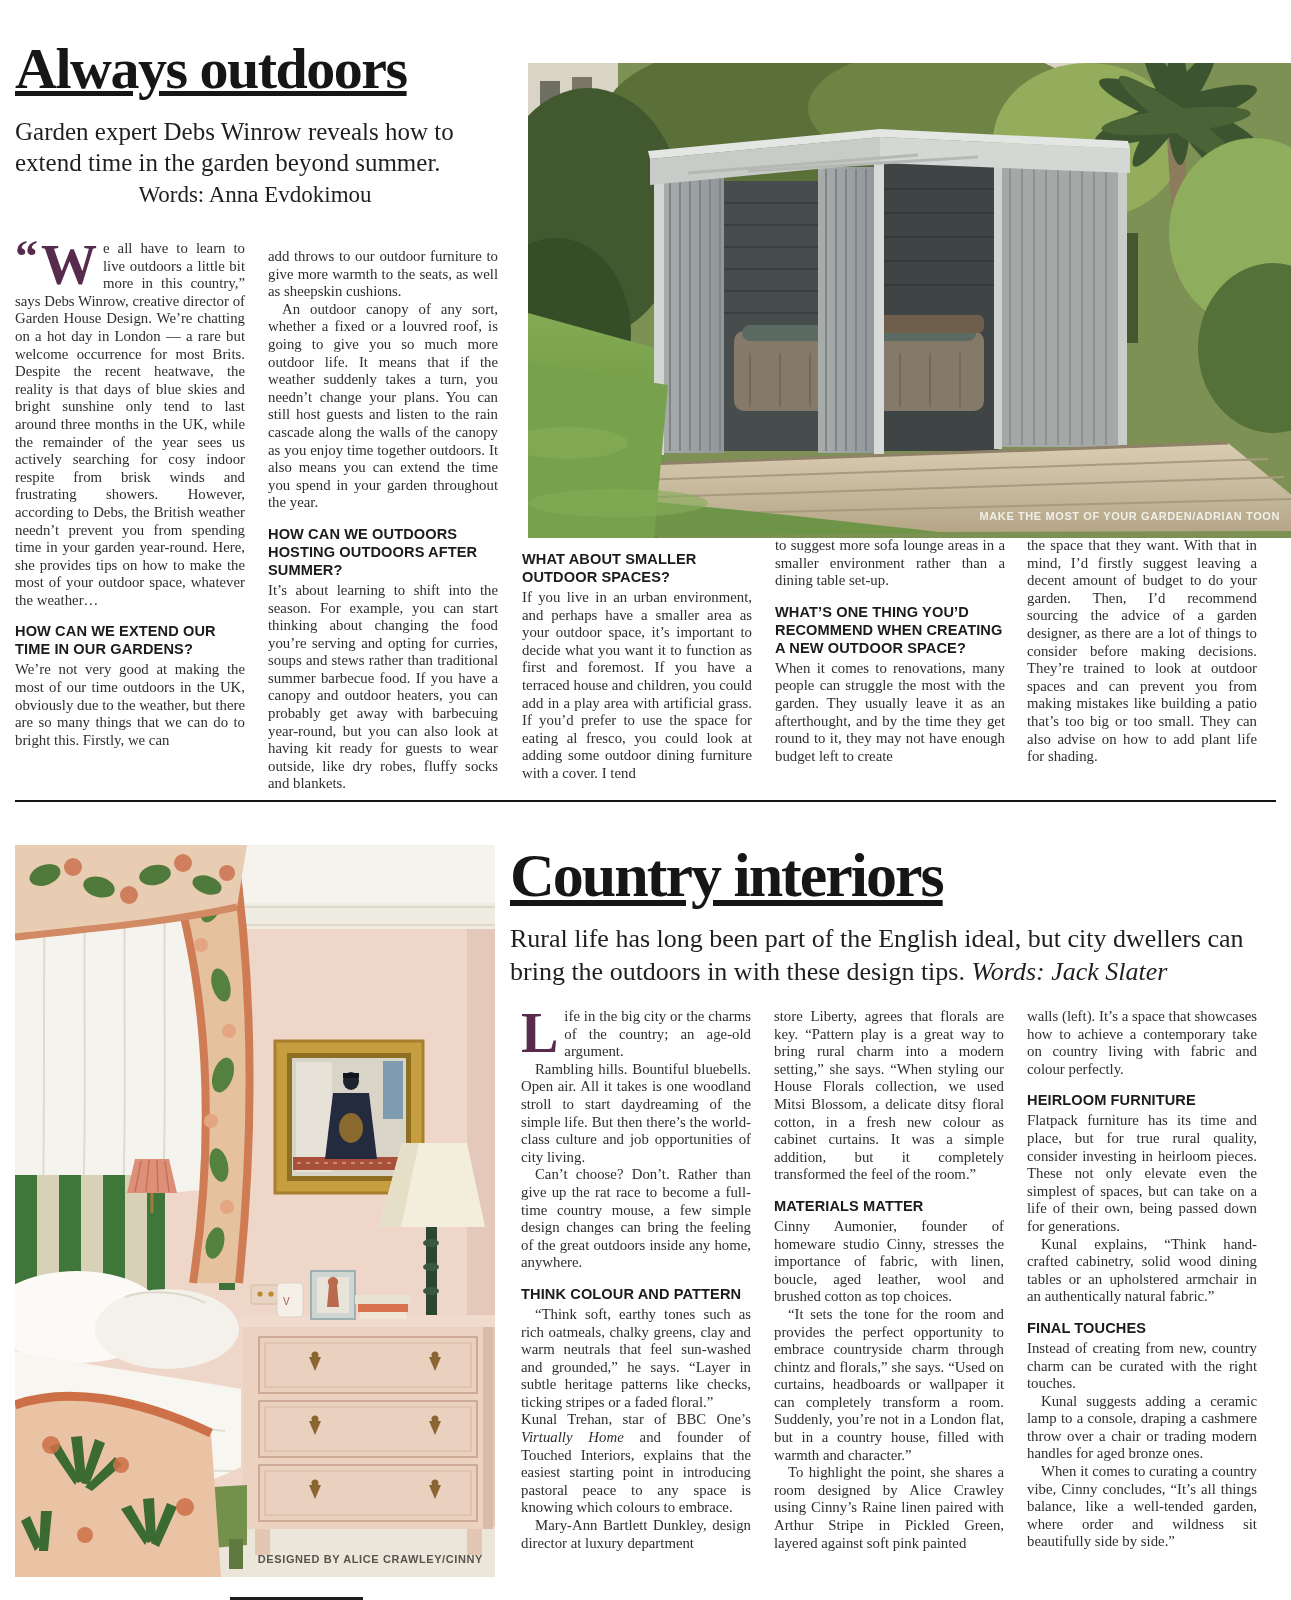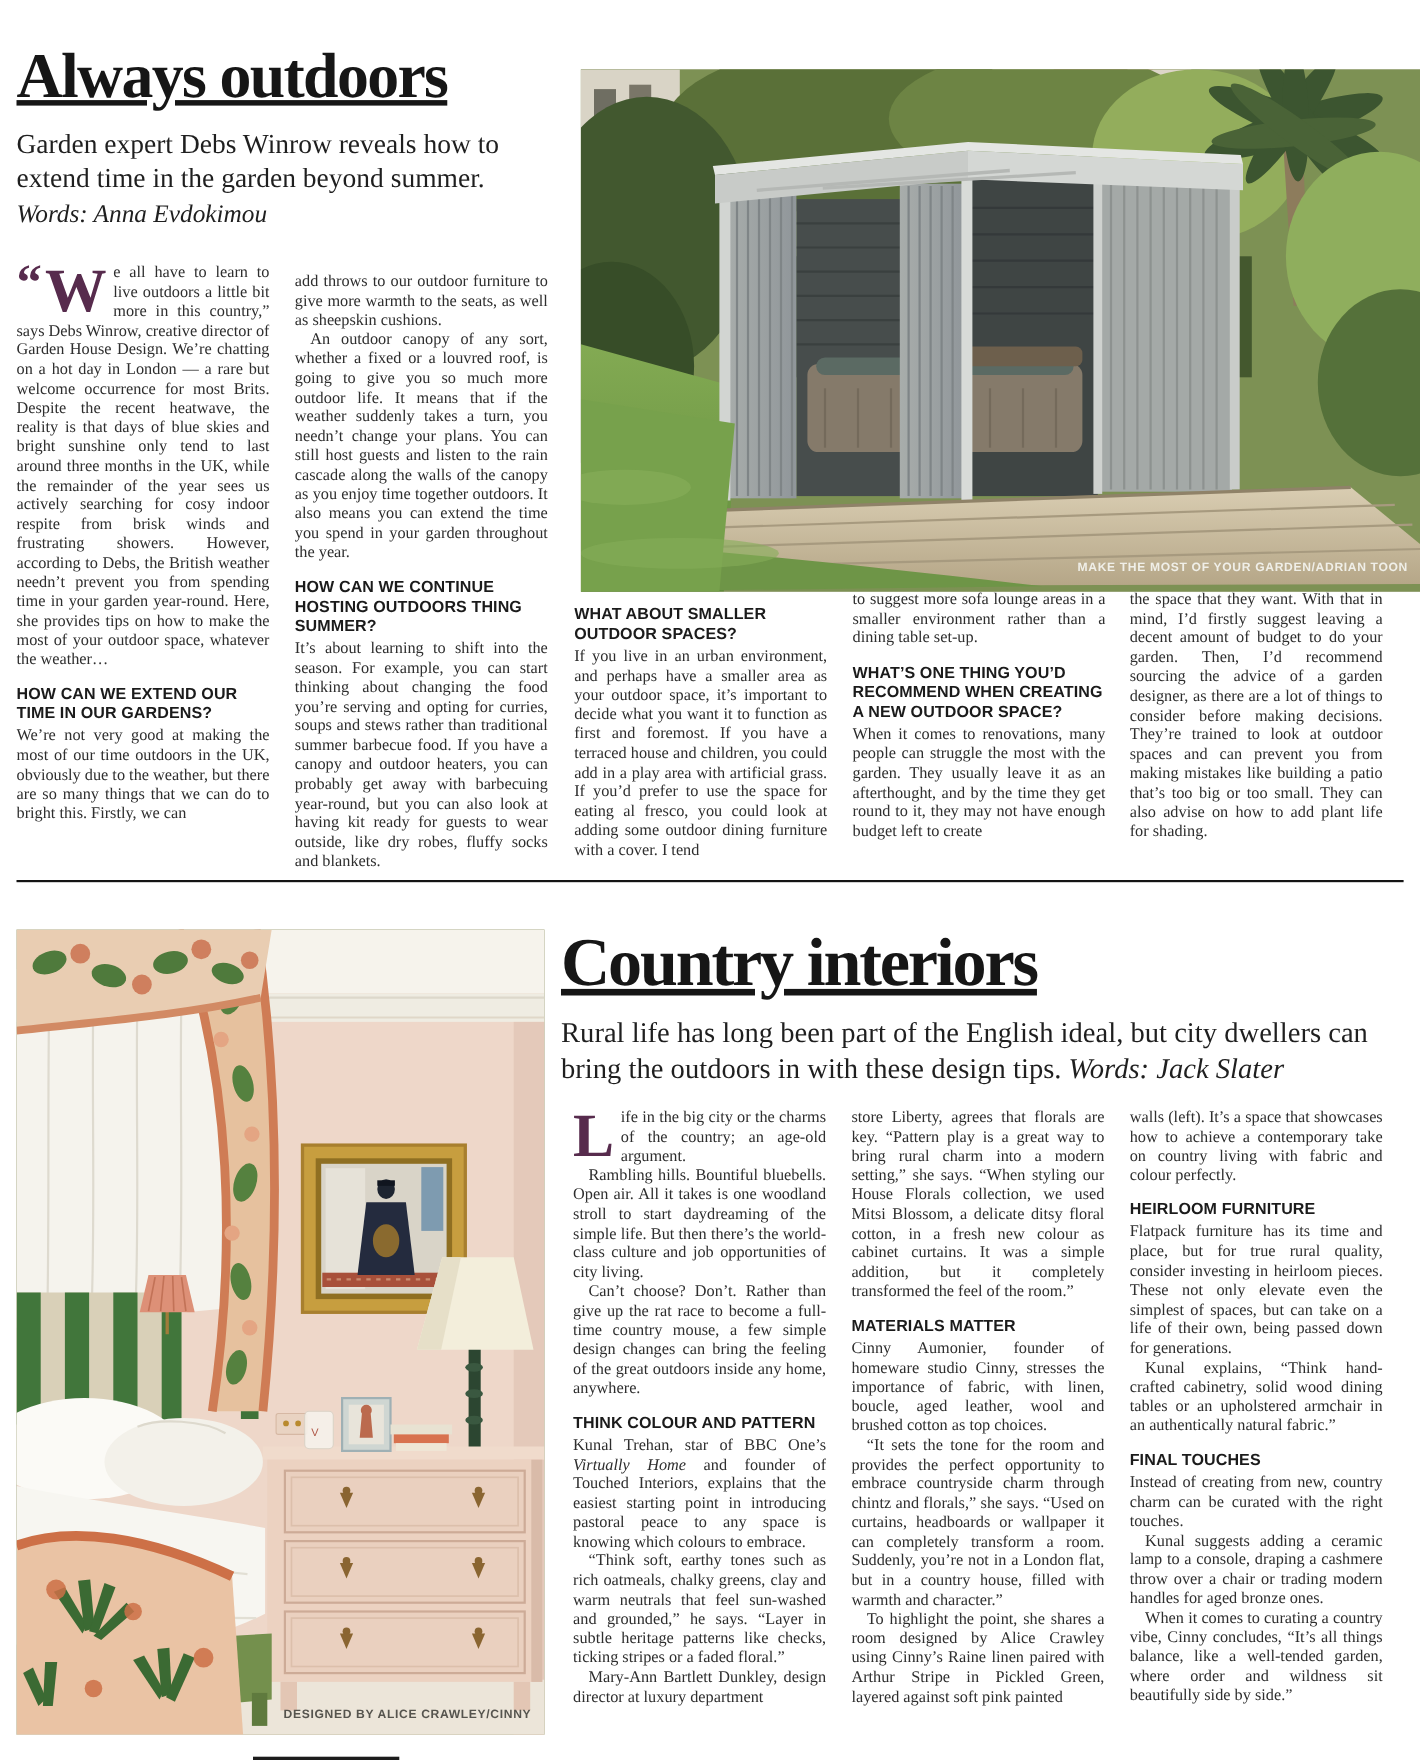--- a/index.html
+++ b/index.html
@@ -10,21 +10,21 @@
   }
   
   .headline{
     margin:0;color:#161616;font-weight:700;
     font-family:"Liberation Serif", serif;
     text-decoration:underline;
   }
   #a1-header{position:absolute;left:15px;top:38px;width:480px;}
   #a1-header .headline{font-size:58px;line-height:62px;letter-spacing:-1.5px;}
   #a1-header .standfirst{font-size:25px;line-height:31px;margin-top:16px;color:#1f1f1f;}
-  #a1-header .byline{font-size:23px;line-height:28px;font-style:italic;margin-top:3px;color:#1f1f1f;}
+  #a1-header .byline{font-size:23px;line-height:28px;margin-top:3px;color:#1f1f1f;text-align:center;}
 
   #a2-header{position:absolute;left:510px;top:842px;width:766px;}
   #a2-header .headline{font-size:62px;line-height:66px;letter-spacing:-2px;}
   #a2-header .standfirst{font-size:26px;line-height:33px;margin-top:14px;color:#1f1f1f;width:750px;}
   #a2-header .standfirst .it{font-style:italic;}
 
   
   .col{position:absolute;width:230px;overflow:hidden;}
   .para{
     margin:0;font-size:14.8px;line-height:17.6px;text-align:justify;
@@ -227,21 +227,21 @@
 </figure>
 
 <div class="col" id="a1c1">
     <p class="para"><span class="bigquote">“</span><span class="dropcap">W</span><span>e all have to learn to live outdoors a little bit more in this country,” says Debs Winrow, creative director of Garden House Design. We’re chatting on a hot day in London — a rare but welcome occurrence for most Brits. Despite the recent heatwave, the reality is that days of blue skies and bright sunshine only tend to last around three months in the UK, while the remainder of the year sees us actively searching for cosy indoor respite from brisk winds and frustrating showers. However, according to Debs, the British weather needn’t prevent you from spending time in your garden year-round. Here, she provides tips on how to make the most of your outdoor space, whatever the weather…</span></p>
     <h3 class="subhead">HOW CAN WE EXTEND OUR TIME IN OUR GARDENS?</h3>
     <p class="para"><span>We’re not very good at making the most of our time outdoors in the UK, obviously due to the weather, but there are so many things that we can do to bright this. Firstly, we can</span></p>
   </div>
 <div class="col" id="a1c2">
     <p class="para"><span>add throws to our outdoor furniture to give more warmth to the seats, as well as sheepskin cushions.</span></p>
     <p class="para indent"><span>An outdoor canopy of any sort, whether a fixed or a louvred roof, is going to give you so much more outdoor life. It means that if the weather suddenly takes a turn, you needn’t change your plans. You can still host guests and listen to the rain cascade along the walls of the canopy as you enjoy time together outdoors. It also means you can extend the time you spend in your garden throughout the year.</span></p>
-    <h3 class="subhead">HOW CAN WE CONTINUE HOSTING OUTDOORS THING SUMMER?</h3>
+    <h3 class="subhead">HOW CAN WE OUTDOORS HOSTING OUTDOORS AFTER SUMMER?</h3>
     <p class="para"><span>It’s about learning to shift into the season. For example, you can start thinking about changing the food you’re serving and opting for curries, soups and stews rather than traditional summer barbecue food. If you have a canopy and outdoor heaters, you can probably get away with barbecuing year-round, but you can also look at having kit ready for guests to wear outside, like dry robes, fluffy socks and blankets.</span></p>
   </div>
 <div class="col" id="a1c3">
     <h3 class="subhead">WHAT ABOUT SMALLER OUTDOOR SPACES?</h3>
     <p class="para"><span>If you live in an urban environment, and perhaps have a smaller area as your outdoor space, it’s important to decide what you want it to function as first and foremost. If you have a terraced house and children, you could add in a play area with artificial grass. If you’d prefer to use the space for eating al fresco, you could look at adding some outdoor dining furniture with a cover. I tend</span></p>
   </div>
 <div class="col" id="a1c4">
     <p class="para"><span>to suggest more sofa lounge areas in a smaller environment rather than a dining table set-up.</span></p>
     <h3 class="subhead">WHAT’S ONE THING YOU’D RECOMMEND WHEN CREATING A NEW OUTDOOR SPACE?</h3>
     <p class="para"><span>When it comes to renovations, many people can struggle the most with the garden. They usually leave it as an afterthought, and by the time they get round to it, they may not have enough budget left to create</span></p>
@@ -454,22 +454,22 @@
 <header id="a2-header">
   <h1 class="headline">Country interiors</h1>
   <div class="standfirst"><span>Rural life has long been part of the English ideal, but city dwellers can bring the outdoors in with these design tips. </span><span class="it">Words: Jack Slater</span></div>
 </header>
 
 <div class="col" id="a2c1">
     <p class="para"><span class="dropcap">L</span><span>ife in the big city or the charms of the country; an age-old argument.</span></p>
     <p class="para indent"><span>Rambling hills. Bountiful bluebells. Open air. All it takes is one woodland stroll to start daydreaming of the simple life. But then there’s the world-class culture and job opportunities of city living.</span></p>
     <p class="para indent"><span>Can’t choose? Don’t. Rather than give up the rat race to become a full-time country mouse, a few simple design changes can bring the feeling of the great outdoors inside any home, anywhere.</span></p>
     <h3 class="subhead">THINK COLOUR AND PATTERN</h3>
+    <p class="para indent"><span>“Think soft, earthy tones such as rich oatmeals, chalky greens, clay and warm neutrals that feel sun-washed and grounded,” he says. “Layer in subtle heritage patterns like checks, ticking stripes or a faded floral.”</span></p>
     <p class="para"><span>Kunal Trehan, star of BBC One’s </span><span class="it">Virtually Home</span><span> and founder of Touched Interiors, explains that the easiest starting point in introducing pastoral peace to any space is knowing which colours to embrace.</span></p>
-    <p class="para indent"><span>“Think soft, earthy tones such as rich oatmeals, chalky greens, clay and warm neutrals that feel sun-washed and grounded,” he says. “Layer in subtle heritage patterns like checks, ticking stripes or a faded floral.”</span></p>
     <p class="para indent"><span>Mary-Ann Bartlett Dunkley, design director at luxury department</span></p>
   </div>
 <div class="col" id="a2c2">
     <p class="para"><span>store Liberty, agrees that florals are key. “Pattern play is a great way to bring rural charm into a modern setting,” she says. “When styling our House Florals collection, we used Mitsi Blossom, a delicate ditsy floral cotton, in a fresh new colour as cabinet curtains. It was a simple addition, but it completely transformed the feel of the room.”</span></p>
     <h3 class="subhead">MATERIALS MATTER</h3>
     <p class="para"><span>Cinny Aumonier, founder of homeware studio Cinny, stresses the importance of fabric, with linen, boucle, aged leather, wool and brushed cotton as top choices.</span></p>
     <p class="para indent"><span>“It sets the tone for the room and provides the perfect opportunity to embrace countryside charm through chintz and florals,” she says. “Used on curtains, headboards or wallpaper it can completely transform a room. Suddenly, you’re not in a London flat, but in a country house, filled with warmth and character.”</span></p>
     <p class="para indent"><span>To highlight the point, she shares a room designed by Alice Crawley using Cinny’s Raine linen paired with Arthur Stripe in Pickled Green, layered against soft pink painted</span></p>
   </div>
 <div class="col" id="a2c3">

